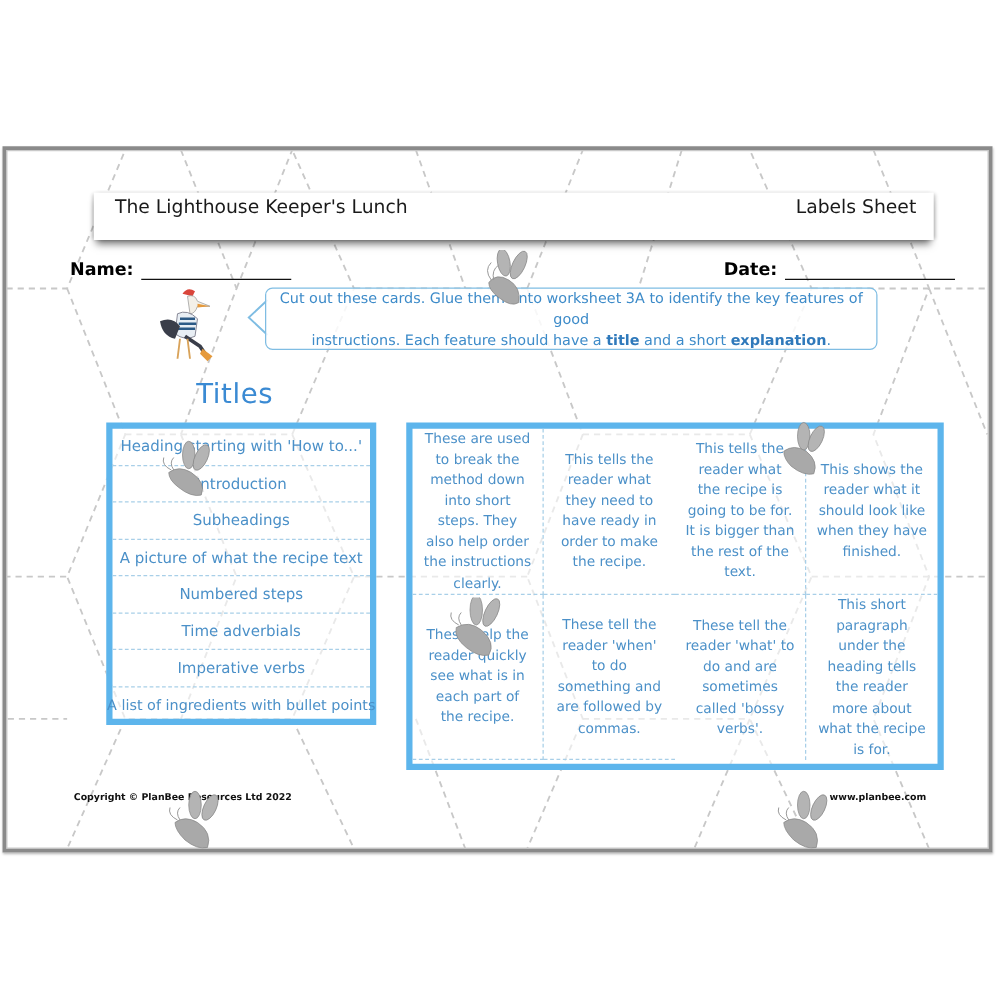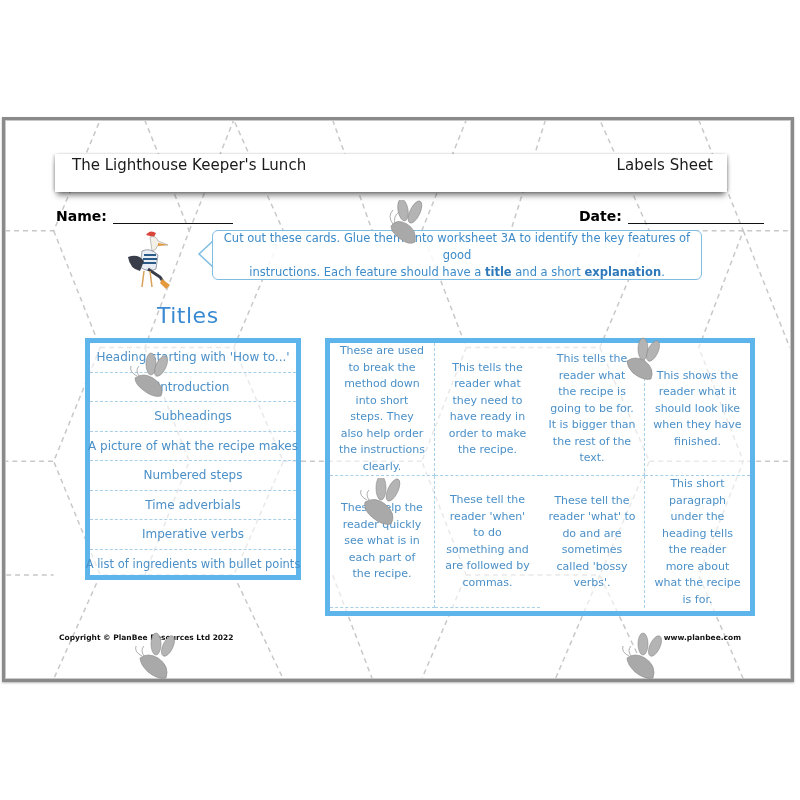--- a/index.html
+++ b/index.html
@@ -1,19 +1,19 @@
 <!DOCTYPE html>
 <html><head>
 <meta charset="utf-8">
 <style>
   html, body { margin:0; padding:0; }
   body { width:800px; height:800px; background:#ffffff; position:relative; overflow:hidden; font-family:"DejaVu Sans", sans-serif; }
   .sheet { position:absolute; left:2px; top:117px; width:792px; height:565px; background:#fff; border:3px solid #8a8a8a; box-shadow: inset 0 0 0 1px #c9c9c9, 0 1px 2px rgba(0,0,0,0.3); box-sizing:border-box; overflow:hidden; }
   .cutlines { position:absolute; left:0; top:0; width:100%; height:100%; pointer-events:none; }
-  .header-bar { position:absolute; left:50px; top:34px; width:672px; height:38px; background:#fff; box-shadow: 0 5px 6px -2px rgba(0,0,0,0.55), 2px 0 3px -1px rgba(0,0,0,0.25), -2px 0 3px -1px rgba(0,0,0,0.25); display:flex; align-items:center; justify-content:space-between; padding:0 14px 17px 17px; box-sizing:border-box; }
+  .header-bar { position:absolute; left:70px; top:34px; width:672px; height:38px; background:#fff; box-shadow: 0 5px 6px -2px rgba(0,0,0,0.55), 2px 0 3px -1px rgba(0,0,0,0.25), -2px 0 3px -1px rgba(0,0,0,0.25); display:flex; align-items:center; justify-content:space-between; padding:0 14px 17px 17px; box-sizing:border-box; }
   .header-bar span { font-size:15px; color:#1a1a1a; }
   .field { position:absolute; top:88px; font-weight:bold; font-size:14px; color:#000000; display:flex; align-items:flex-end; }
   .field .line { display:inline-block; border-bottom:1.5px solid #111; height:14px; margin-left:6px; }
   .bird { position:absolute; left:115px; top:105px; width:60px; height:70px; }
   .bubble { position:absolute; left:207px; top:110px; width:490px; height:50px; border:1.5px solid #7fbde3; border-radius:6px; background:rgba(255,255,255,0.85); box-sizing:border-box; display:flex; align-items:center; justify-content:center; text-align:center; font-size:11.5px; line-height:17px; color:#3d8bc9; padding:0 10px; }
   .bubble b { color:#2f79bb; }
   .section-title { position:absolute; font-weight:normal; font-size:22px; color:#3a8ad3; letter-spacing:0.5px; }
   .titles-box { position:absolute; left:80px; top:218px; width:216px; height:242px; border:5px solid #5db5ec; box-sizing:border-box; background:rgba(255,255,255,0.6); }
   .titles-box .row { height:28.5px; display:flex; align-items:center; justify-content:center; font-size:12px; color:#4b90c8; border-bottom:1px dashed #a8cfe8; white-space:nowrap; }
   .titles-box .row:last-child { border-bottom:none; }
@@ -95,21 +95,21 @@
       <span>Cut out these cards.  Glue them onto worksheet 3A to identify the key features of good</span><br>
       <span>instructions.  Each feature should have a </span><b>title</b><span> and a short </span><b>explanation</b><span>.</span>
     </div>
   </div>
 
   <div class="section-title" style="left:152px;top:183px;">Titles</div>
   <div class="titles-box">
     <div class="row">Heading starting with 'How to...'</div>
     <div class="row">Introduction</div>
     <div class="row">Subheadings</div>
-    <div class="row">A picture of what the recipe makes</div>
+    <div class="row">A picture of what the recipe text</div>
     <div class="row">Numbered steps</div>
     <div class="row">Time adverbials</div>
     <div class="row">Imperative verbs</div>
     <div class="row" style="font-size:11.5px;">A list of ingredients with bullet points</div>
   </div>
 
   <div class="expl-box">
     <div class="cell left">These are used to break the method down into short steps.  They also help order the instructions clearly.</div>
     <div class="cell">This tells the reader what they need to have ready in order to make the recipe.</div>
     <div class="cell left">This tells the reader what the recipe is going to be for.  It is bigger than the rest of the text.</div>

